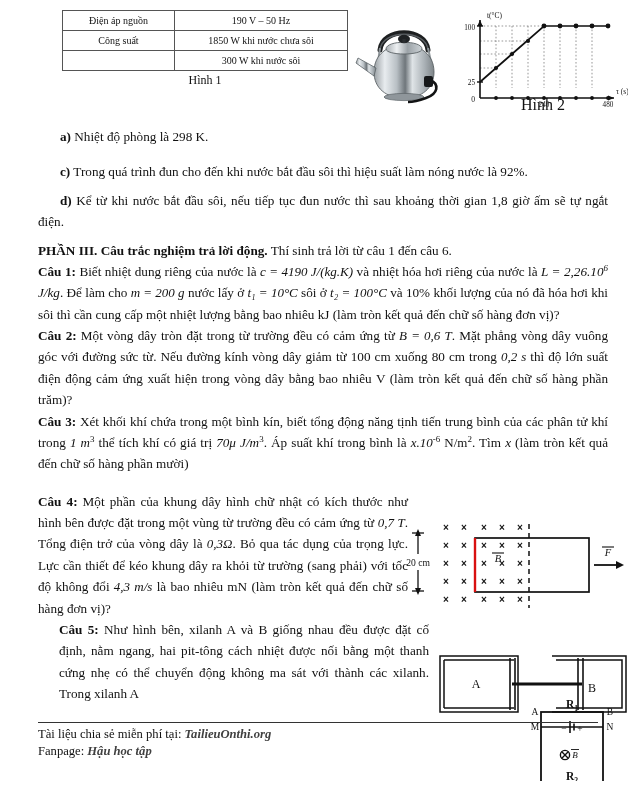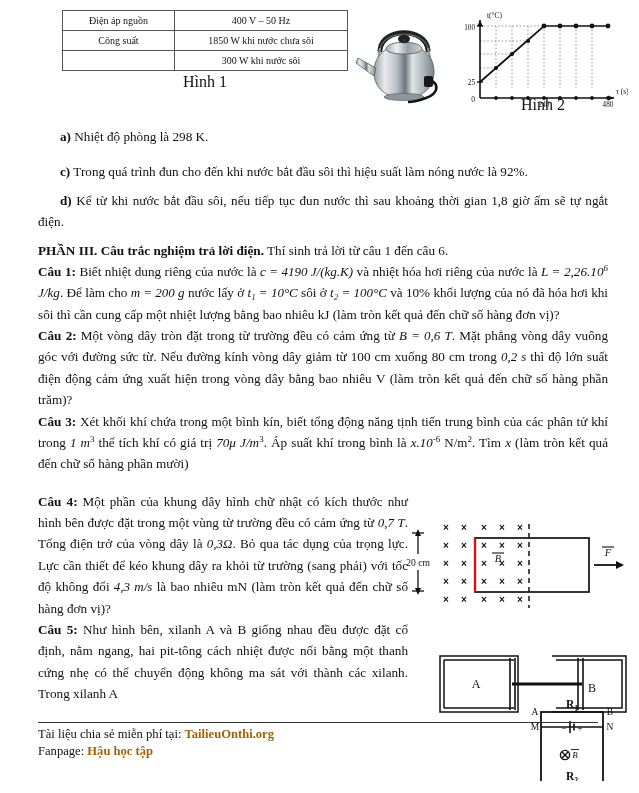--- a/index.html
+++ b/index.html
@@ -43,21 +43,21 @@
   table.spec td {
     border: 1px solid #555;
     padding: 1px 3px;
     text-align: center;
     vertical-align: middle;
     height: 17px;
   }
   table.spec td.lbl { width: 105px; }
   .fig-caption {
     text-align: center;
-    font-size: 16px;
+    font-size: 12px;
     margin-top: 2px;
   }
 
   
   .kettle-wrap {
     position: absolute;
     left: 352px; top: 6px;
     width: 104px; height: 96px;
   }
 
@@ -116,42 +116,42 @@
   
   .footer {
     position: absolute;
     left: 38px; top: 722px;
     width: 560px;
     border-top: 1px solid #333;
     padding-top: 3px;
     font-size: 12.6px;
     line-height: 1.35;
   }
-  .red { color: #a16207; font-weight: bold; }
+  .red { color: #404040; font-weight: bold; font-style: italic; }
 
   .clip-ov {
     position: absolute;
     left: 0; top: 781px;
     width: 639px; height: 12px;
     background: #ffffff;
   }
 </style>
 </head>
 <body>
 
 <div class="page">
 
   <div class="top-row">
 
     <div class="spec-table-wrap">
       <table class="spec">
         <tbody>
             <tr>
           <td class="lbl">Điện áp nguồn</td>
-          <td>400 V – 50 Hz</td>
+          <td>190 V – 50 Hz</td>
         </tr>
         <tr>
           <td class="lbl">Công suất</td>
           <td>1850 W khi nước chưa sôi</td>
         </tr>
         <tr>
           <td class="lbl"></td>
           <td>300 W khi nước sôi</td>
         </tr>
       </tbody>
@@ -283,42 +283,42 @@
     </p>
     <div class="gap"></div>
 
     <p class="para">
       <span class="b">d)</span>
       <span>Kể từ khi nước bắt đầu sôi, nếu tiếp tục đun nước thì sau khoảng thời gian 1,8 giờ ấm sẽ tự ngắt điện.</span>
     </p>
     <div class="gap"></div>
 
     <p class="para noind">
-      <span class="b">PHẦN III. Câu trắc nghiệm trả lời điện.</span><span> Thí sinh trả lời từ câu 1 đến câu 6.</span>
+      <span class="b">PHẦN III. Câu trắc nghiệm trả lời động.</span><span> Thí sinh trả lời từ câu 1 đến câu 6.</span>
     </p>
 
     <p class="para noind">
       <span class="b">Câu 1:</span><span> Biết nhiệt dung riêng của nước là </span><span class="mi sm">c = 4190 J/(kg.K)</span><span> và nhiệt hóa hơi riêng của nước là </span><span class="mi">L = 2,26.10</span><sup class="mi">6</sup><span class="mi"> J/kg</span><span>. Để làm cho </span><span class="mi sm">m = 200 g</span><span> nước lấy ở </span><span class="mi sm">t₁ = 10°C</span><span> sôi ở </span><span class="mi sm">t₂ = 100°C</span><span> và 10% khối lượng của nó đã hóa hơi khi sôi thì cần cung cấp một nhiệt lượng bằng bao nhiêu kJ (làm tròn kết quả đến chữ số hàng đơn vị)?</span>
     </p>
 
     <p class="para noind">
       <span class="b">Câu 2:</span><span> Một vòng dây tròn đặt trong từ trường đều có cảm ứng từ </span><span class="mi sm">B = 0,6 T</span><span>. Mặt phẳng vòng dây vuông góc với đường sức từ. Nếu đường kính vòng dây giảm từ 100 cm xuống 80 cm trong </span><span class="mi sm">0,2 s</span><span> thì độ lớn suất điện động cảm ứng xuất hiện trong vòng dây bằng bao nhiêu V (làm tròn kết quả đến chữ số hàng phần trăm)?</span>
     </p>
 
     <p class="para noind">
       <span class="b">Câu 3:</span><span> Xét khối khí chứa trong một bình kín, biết tổng động năng tịnh tiến trung bình của các phân tử khí trong </span><span class="mi sm">1 m</span><sup>3</sup><span> thể tích khí có giá trị </span><span class="mi">70μ J/m</span><sup>3</sup><span>. Áp suất khí trong bình là </span><span class="mi sm">x.10</span><sup>-6</sup><span class="sm"> N/m</span><sup>2</sup><span>. Tìm </span><span class="mi">x</span><span> (làm tròn kết quả đến chữ số hàng phần mười)</span>
     </p>
 
     <div style="width:370px;margin-top:16px;">
       <p class="para noind">
         <span class="b">Câu 4:</span><span> Một phần của khung dây hình chữ nhật có kích thước như hình bên được đặt trong một vùng từ trường đều có cảm ứng từ </span><span class="mi sm">0,7 T</span><span>. Tổng điện trở của vòng dây là </span><span class="mi sm">0,3Ω</span><span>. Bỏ qua tác dụng của trọng lực. Lực cần thiết để kéo khung dây ra khỏi từ trường (sang phải) với tốc độ không đổi </span><span class="mi sm">4,3 m/s</span><span> là bao nhiêu mN (làm tròn kết quả đến chữ số hàng đơn vị)?</span>
       </p>
     </div>
 
-    <div style="width:370px;">
+    <div style="width:370px;margin-left:21px;">
       <p class="para noind">
         <span class="b">Câu 5:</span><span> Như hình bên, xilanh A và B giống nhau đều được đặt cố định, nằm ngang, hai pit-tông cách nhiệt được nối bằng một thanh cứng nhẹ có thể chuyển động không ma sát với thành các xilanh. Trong xilanh A</span>
       </p>
     </div>
   </div>
 
   <div class="fig4">
     <svg width="232" height="92" viewBox="0 0 232 92">
 
       <g stroke="#111" stroke-width="1.3">

